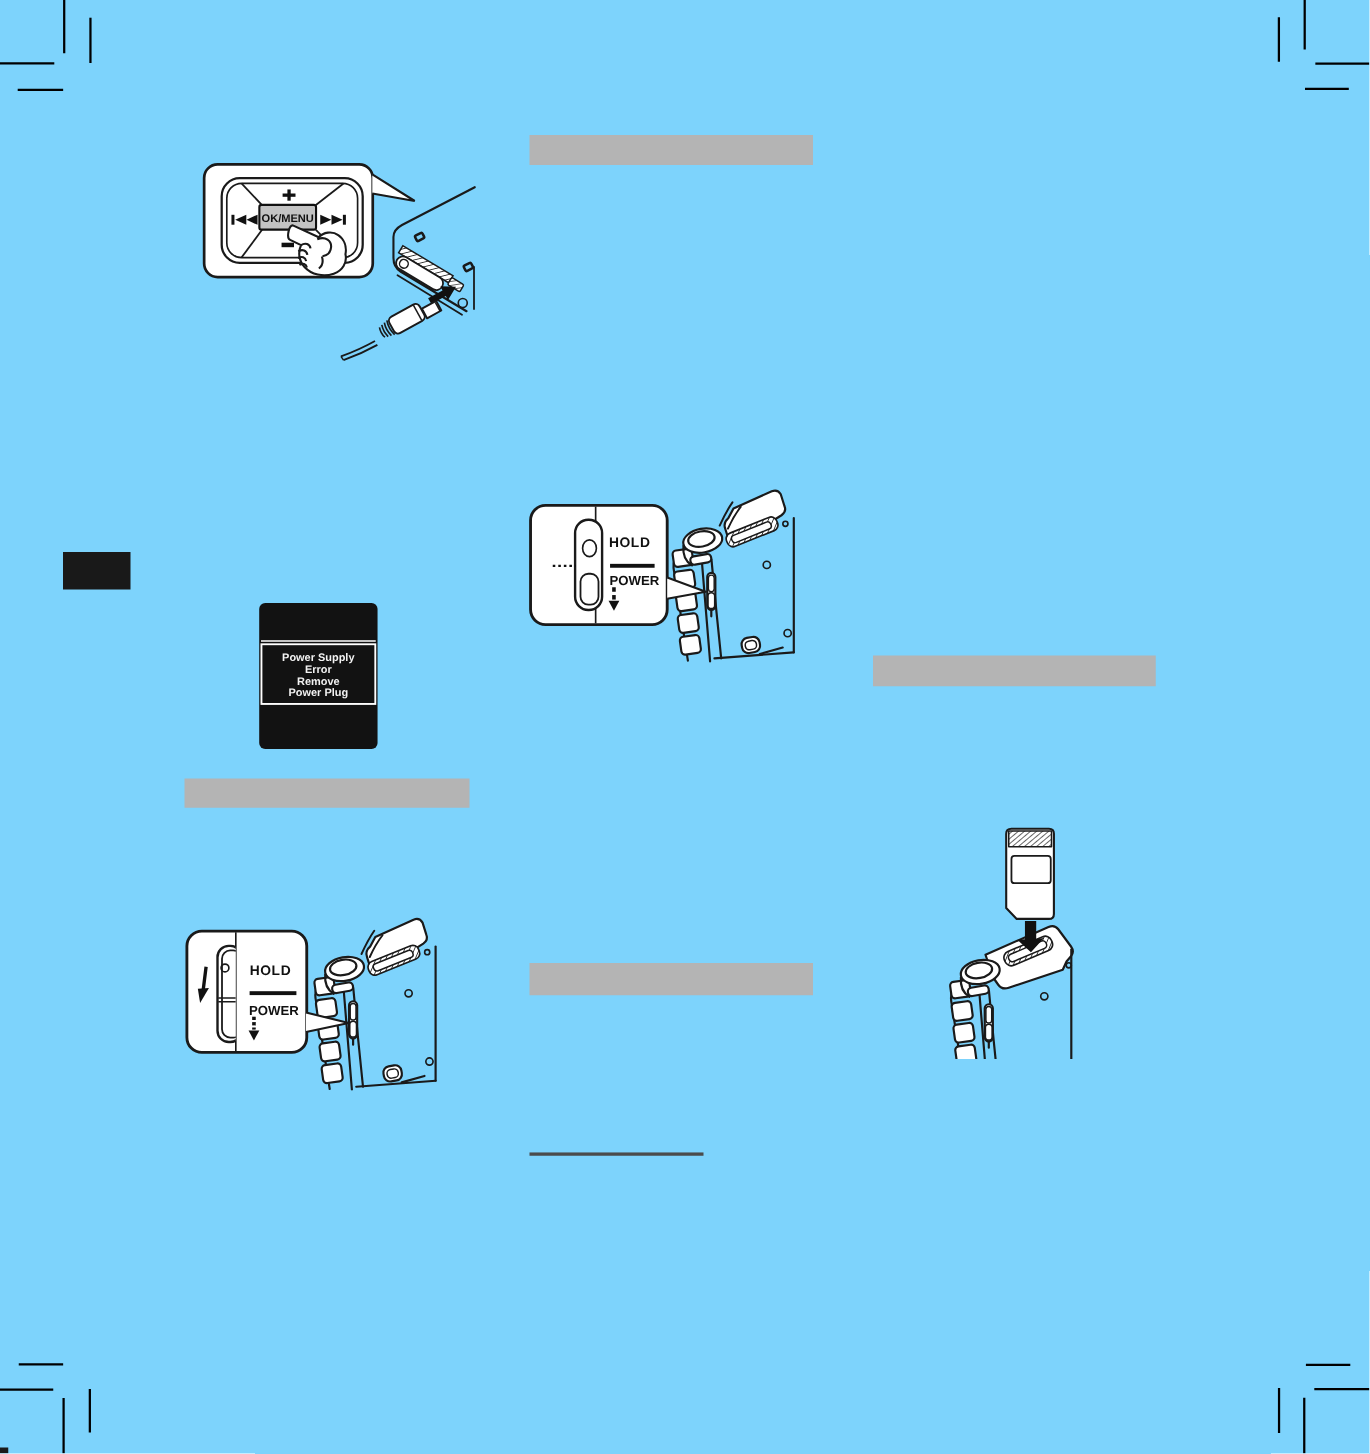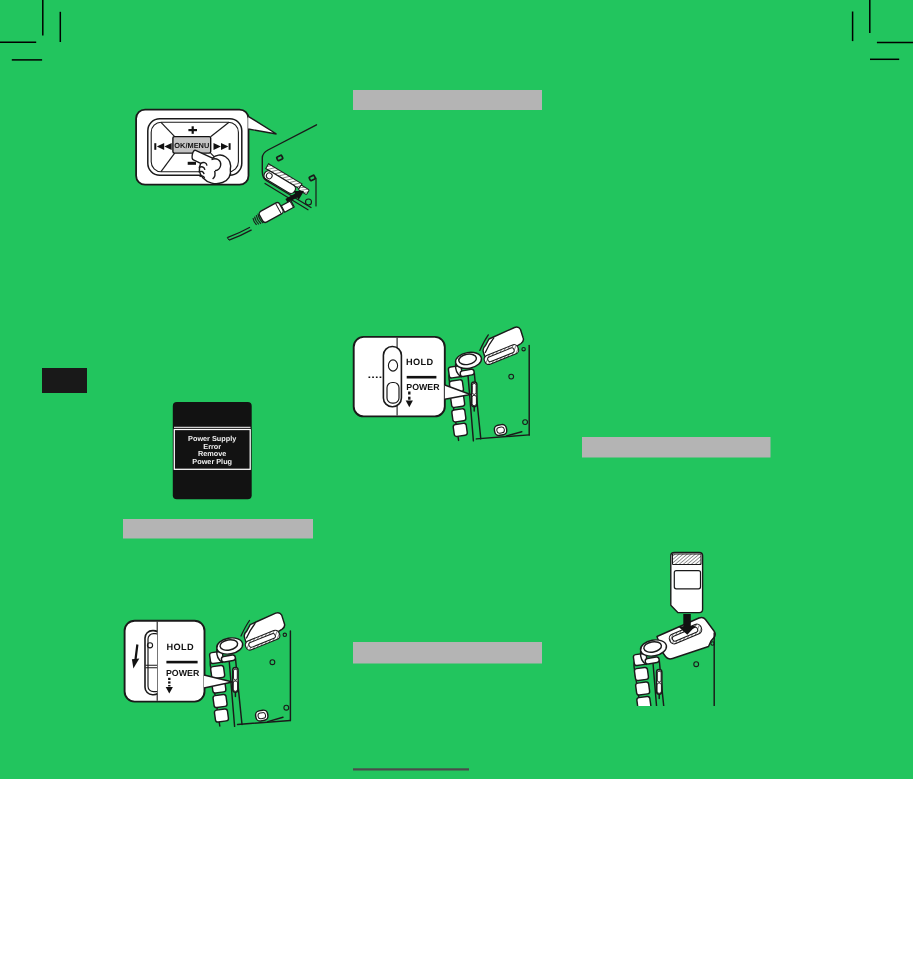--- a/index.html
+++ b/index.html
@@ -1,16 +1,16 @@
 <!DOCTYPE html>
 <html><head>
 <meta charset="utf-8">
 <style>
 html,body{margin:0;padding:0;background:#fff;}
-#page{position:relative;width:913px;height:779px;background:#22c55e;overflow:hidden;
+#page{position:relative;width:913px;height:969px;background:#7dd3fc;overflow:hidden;
 font-family:"Liberation Sans",sans-serif;}
 svg{position:absolute;left:0;top:0;}
 text{-webkit-font-smoothing:antialiased;text-rendering:geometricPrecision;}
 </style>
 </head>
 <body>
 <div id="page">
 <svg width="913" height="969" viewBox="0 0 913 969">
 <defs>
 <pattern id="hatch" width="3" height="3" patternUnits="userSpaceOnUse" patternTransform="rotate(45)">

